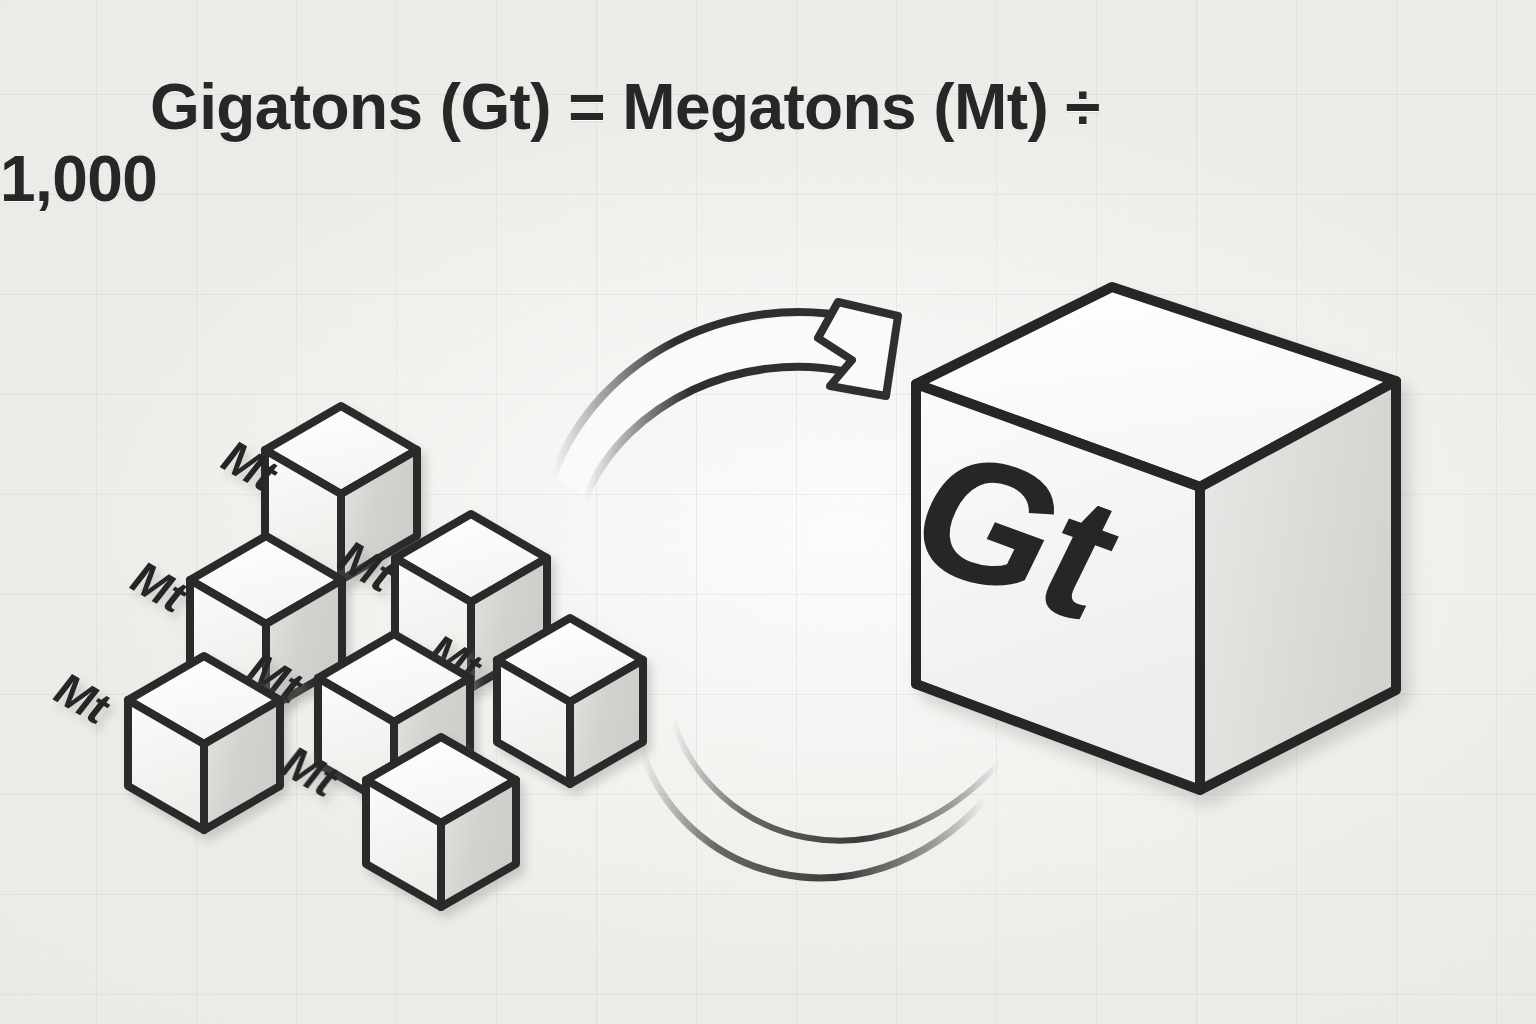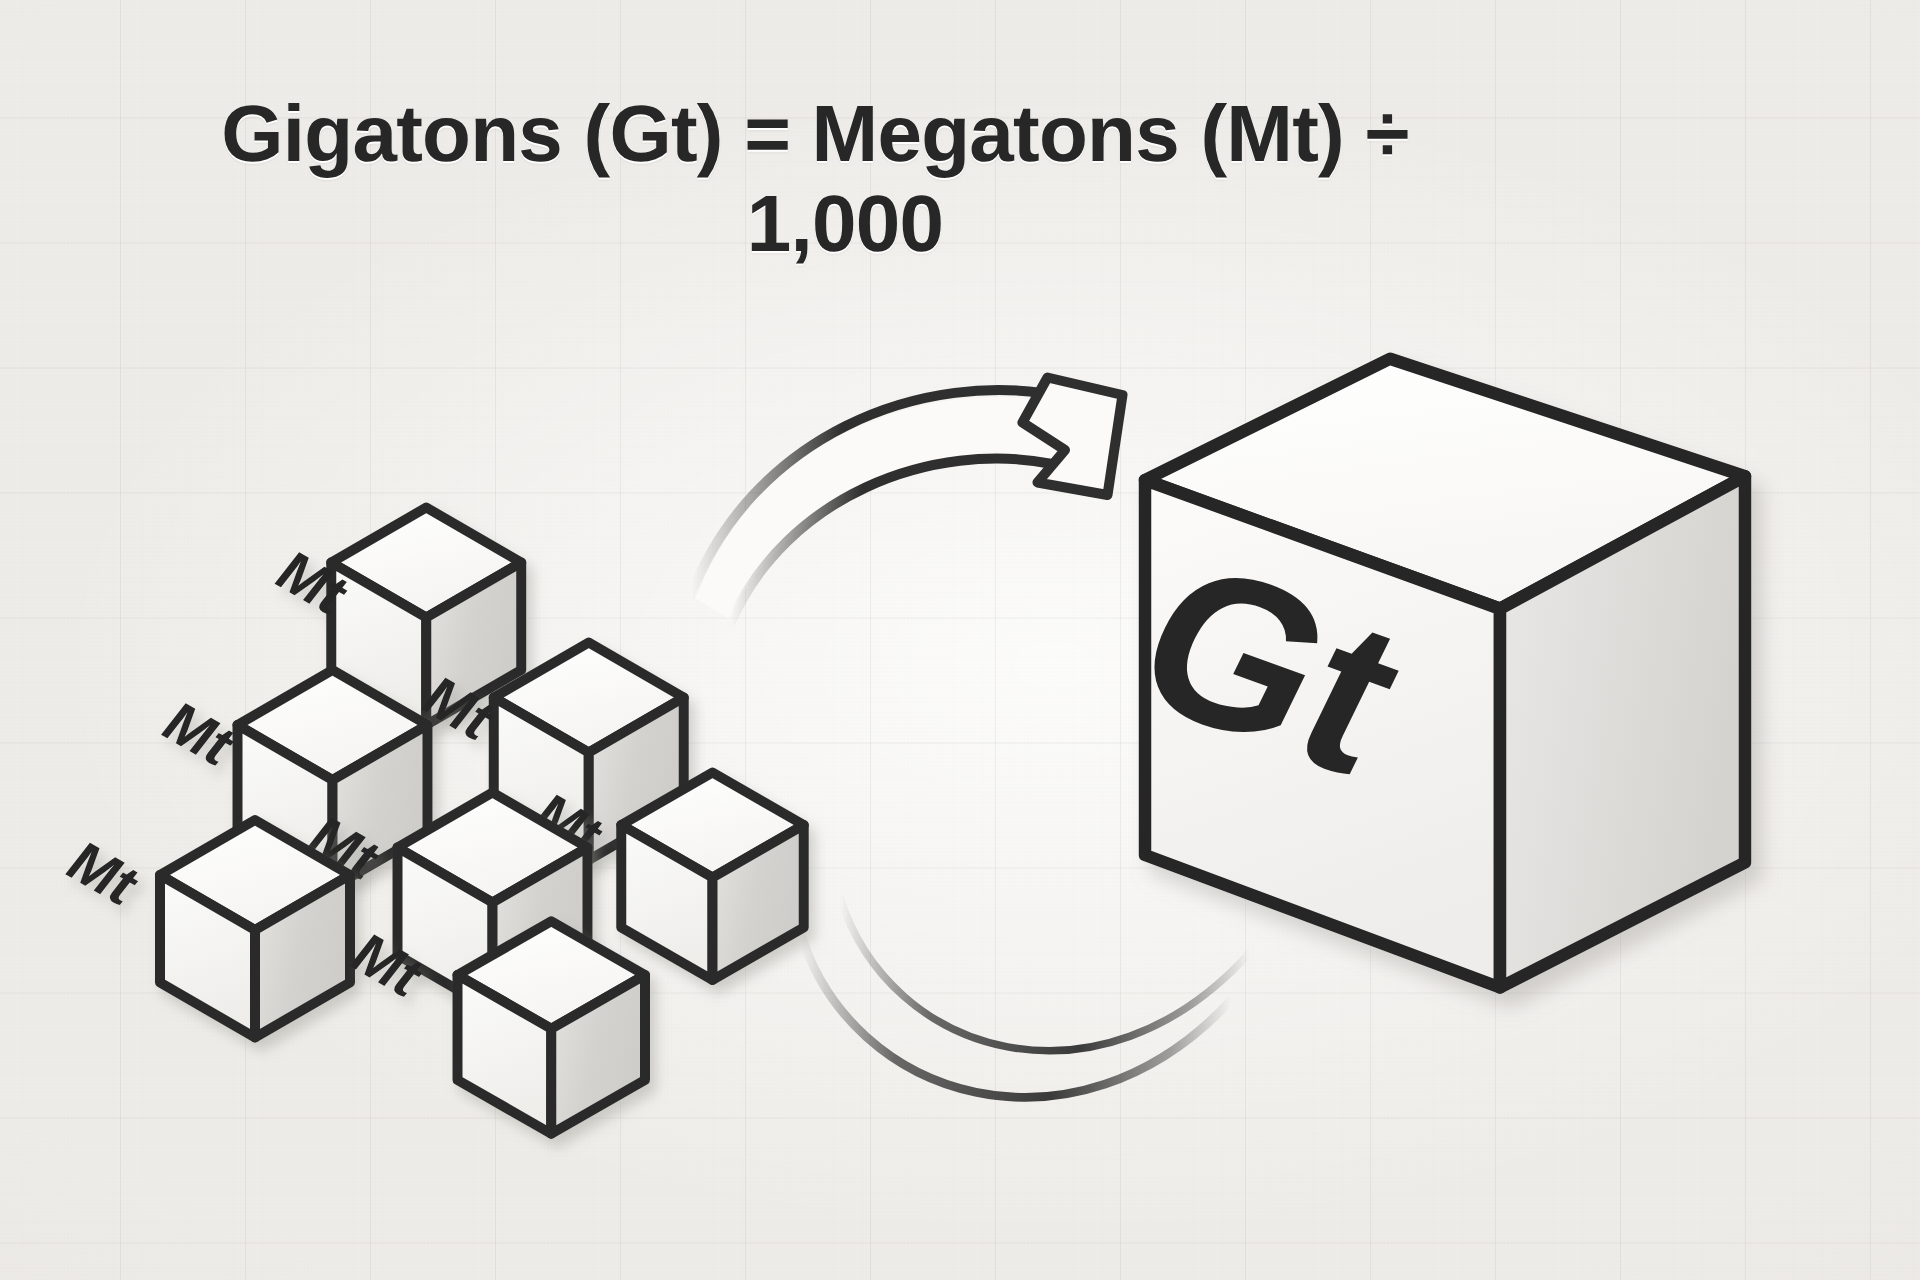--- a/index.html
+++ b/index.html
@@ -43,34 +43,32 @@
       repeating-linear-gradient(0deg, rgba(0,0,0,0.012) 0 1px, transparent 1px 3px),
       repeating-linear-gradient(90deg, rgba(0,0,0,0.012) 0 1px, transparent 1px 3px);
   }
 
   
   .title-block {
     position: absolute;
     left: 0;
     top: 72px;
     width: 1304px;
-    text-align: center;
     pointer-events: none;
   }
   .title-line {
     display: block;
     font-size: 64px;
     font-weight: 700;
     line-height: 1.12;
     letter-spacing: -0.6px;
     color: #272727;
     text-shadow:
       0 1px 0 rgba(255,255,255,0.95),
       0 2px 2px rgba(0,0,0,0.06);
-    padding-left: 48px;
   }
   .title-l1 { padding: 0 150px; }
 
   
   svg.scene {
     position: absolute;
     left: 0;
     top: 0;
     width: 1536px;
     height: 1024px;

